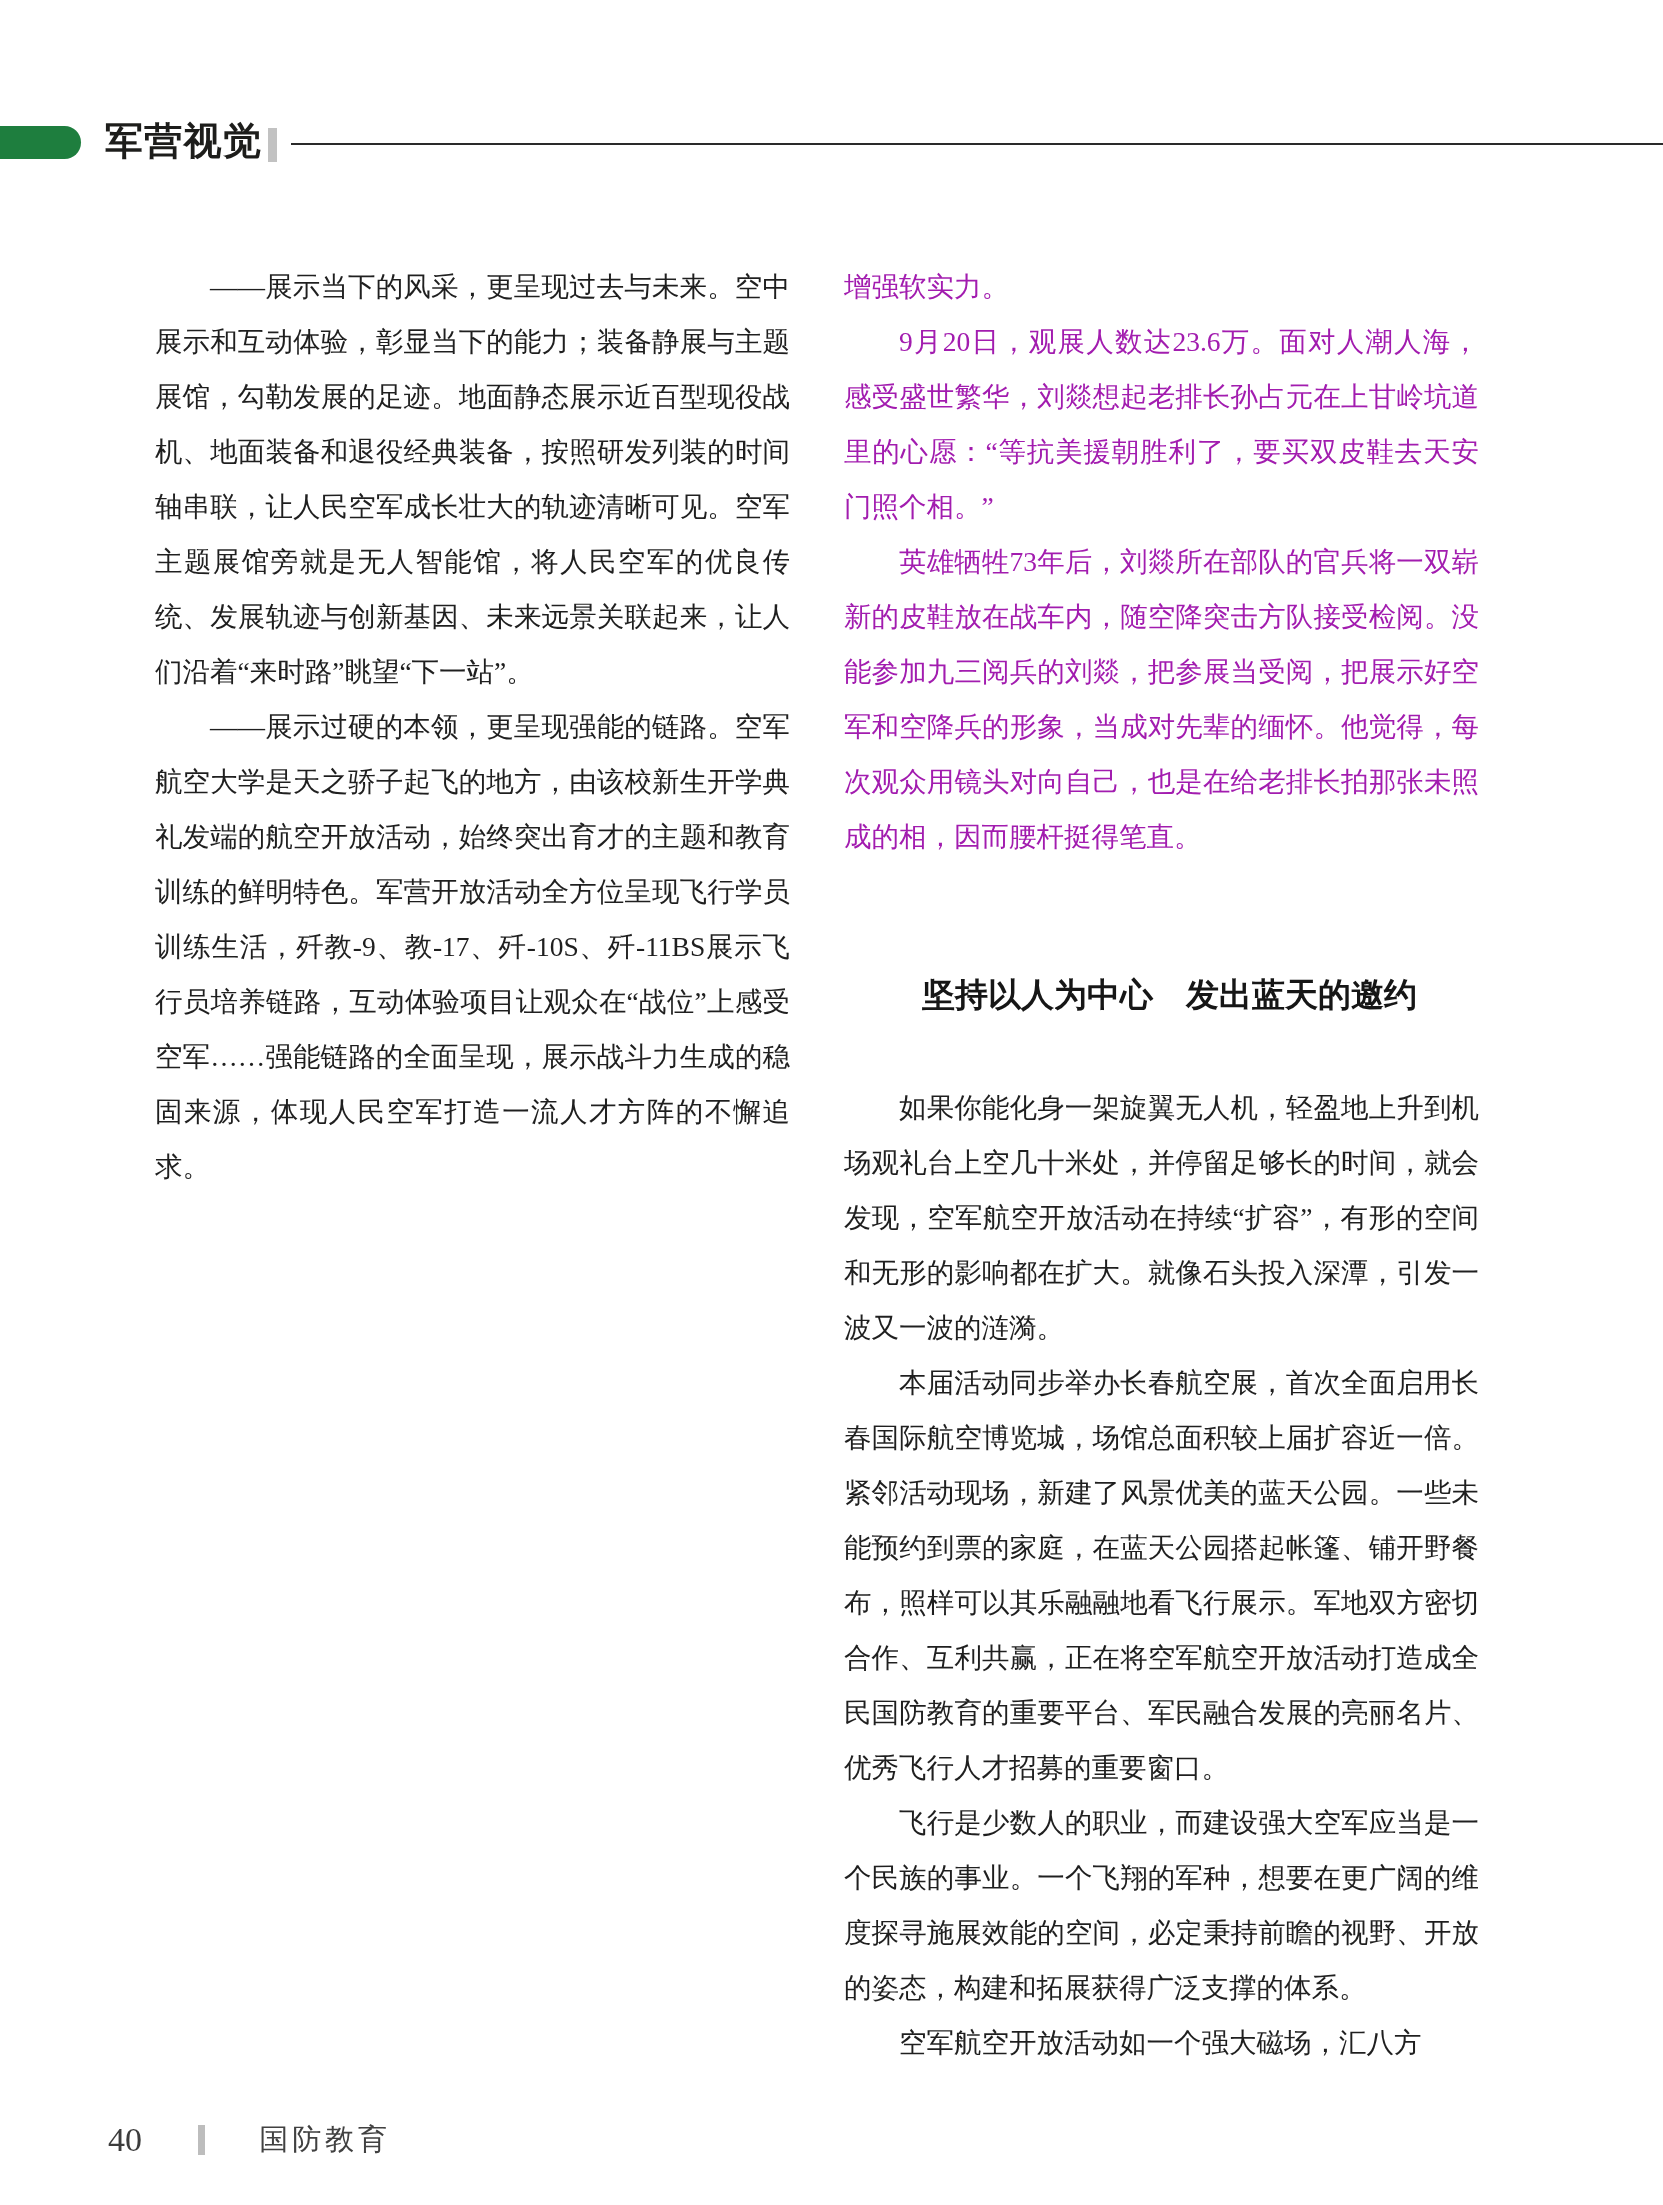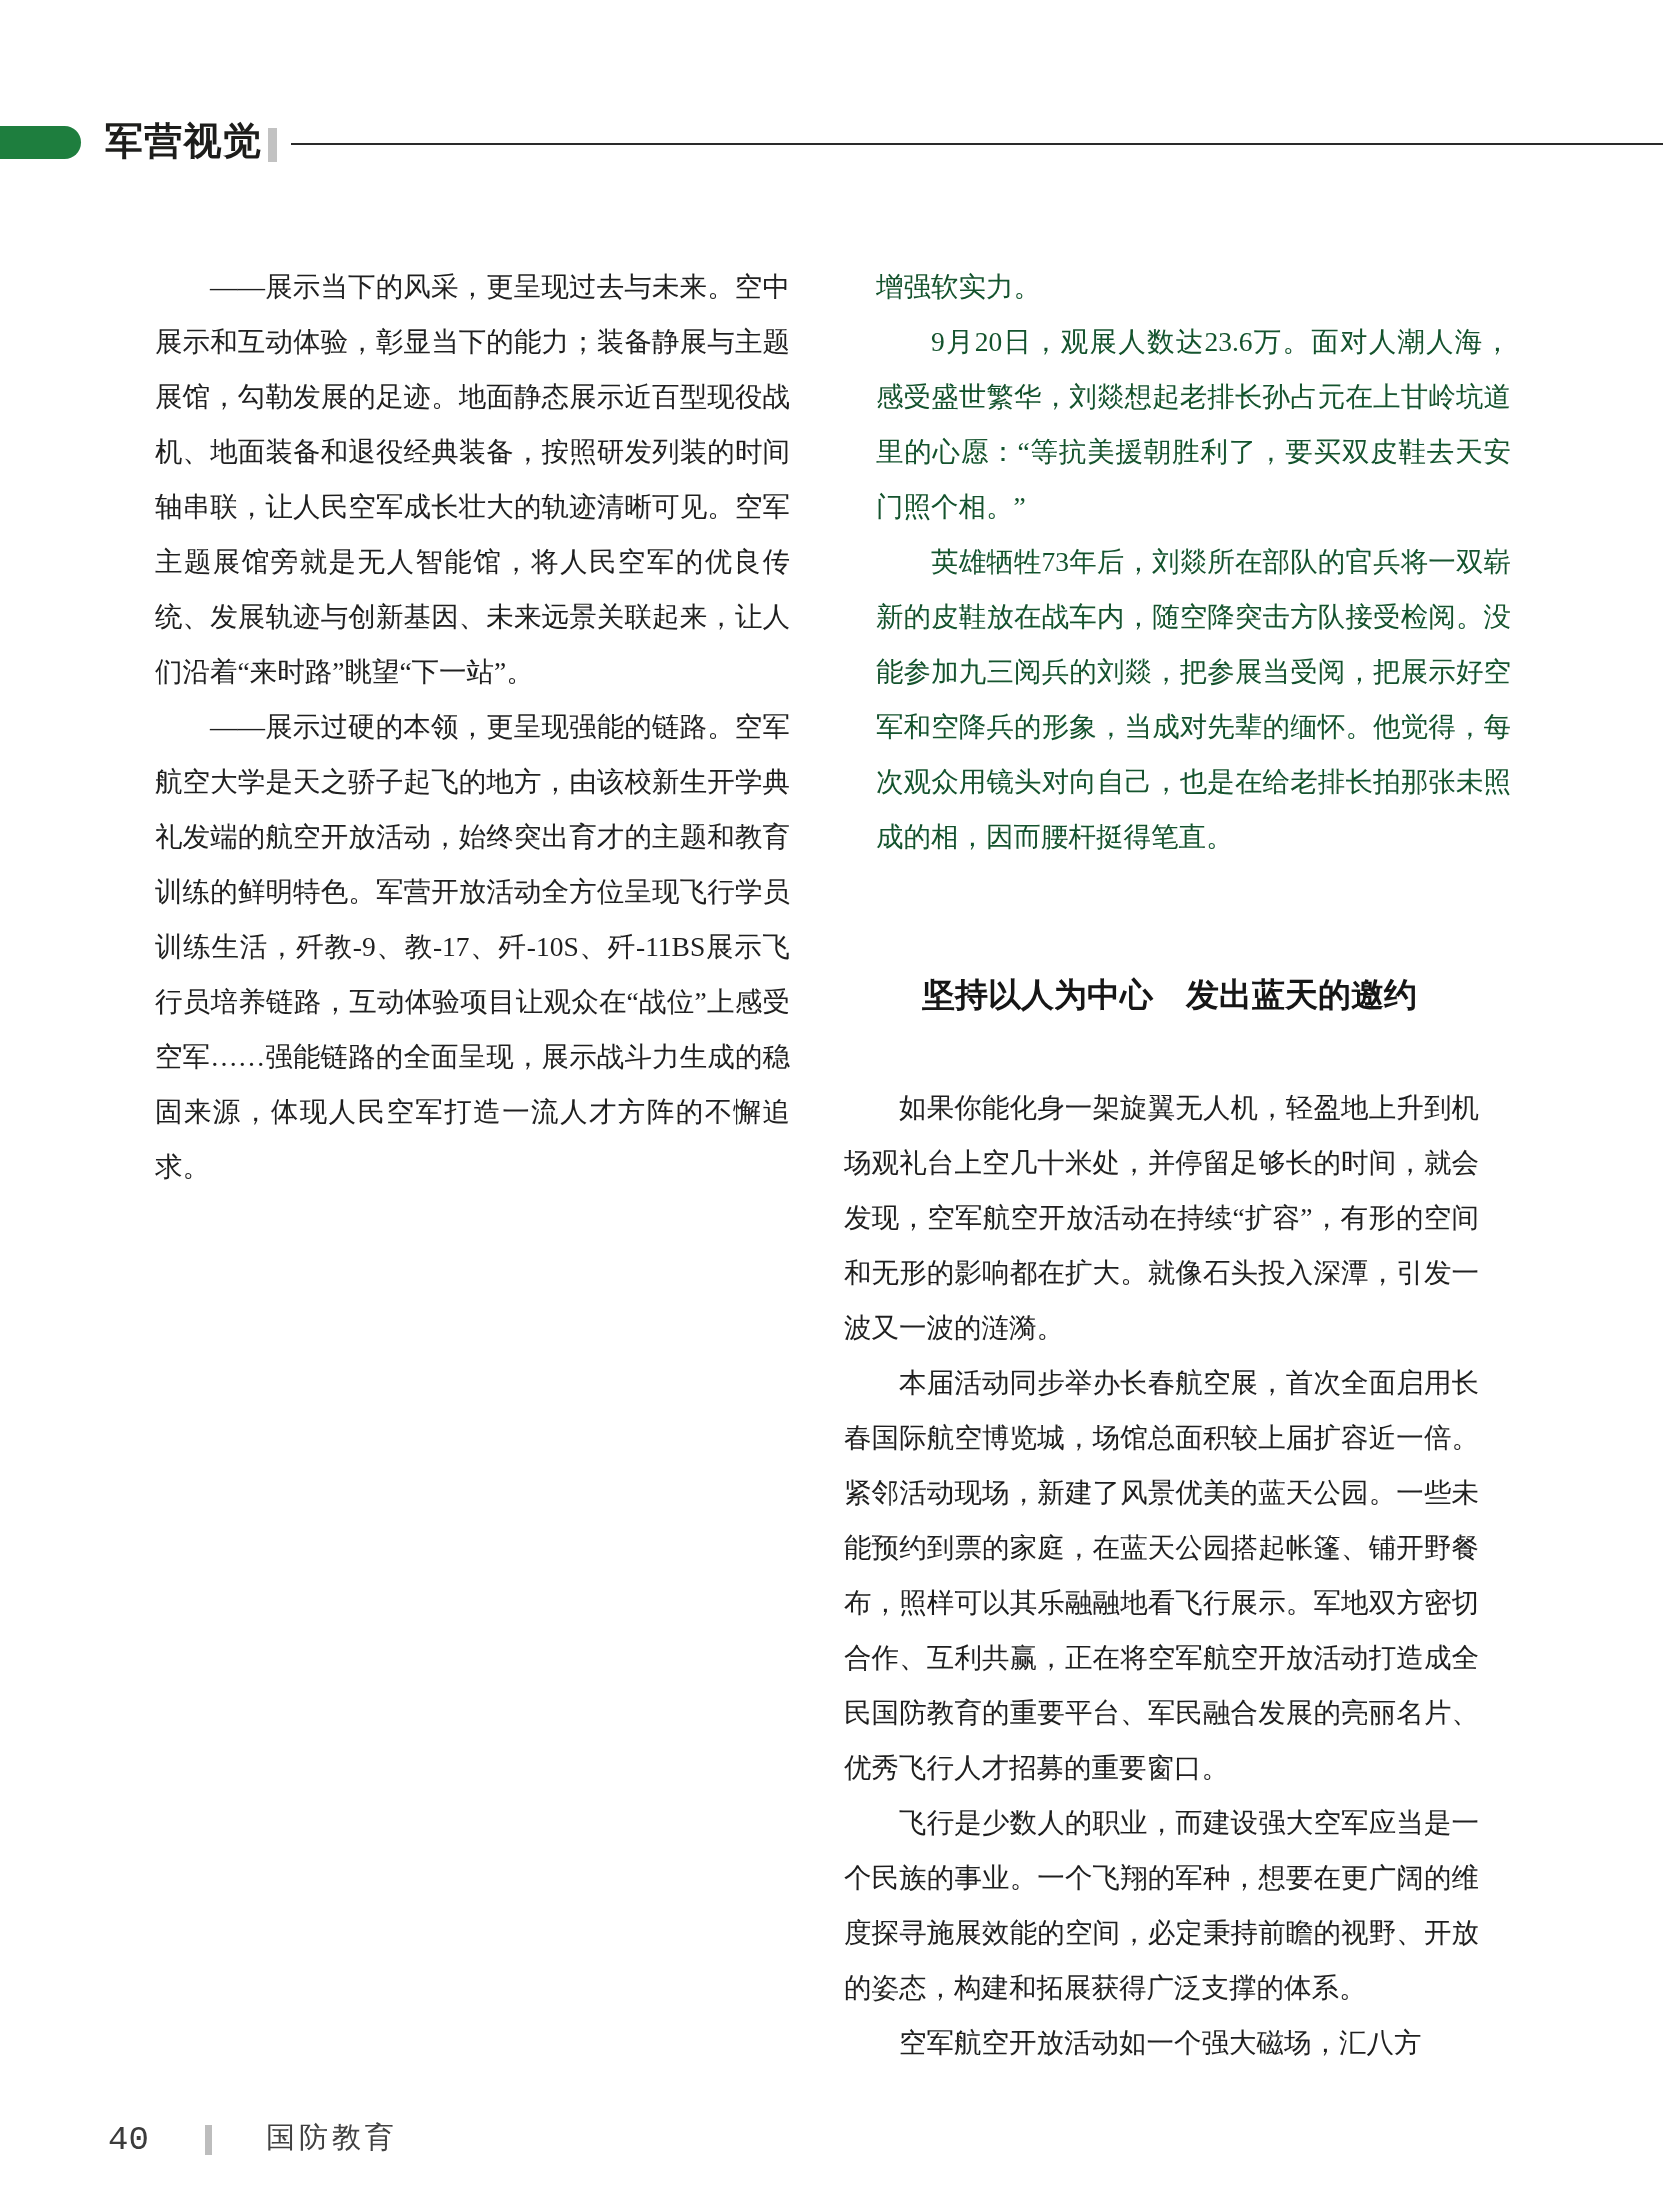--- a/index.html
+++ b/index.html
@@ -51,21 +51,21 @@
     position:absolute;left:852px;top:977px;width:635px;
     text-align:center;
     font-family:"Liberation Sans","DejaVu Sans",sans-serif;
     font-weight:bold;font-size:33px;line-height:1.1;color:#161616;
     white-space:nowrap;
   }
   
   .footer{
     position:absolute;left:108px;top:2121px;height:37px;
     display:flex;align-items:center;
-    font-family:Liberation Mono, monospace;
+    font-family:Liberation Serif, serif;
     color:#414141;
     gap:40px;
   }
   .footer .page-num{font-size:34px;line-height:1;color:#3c3c3c;}
   .footer .foot-bar{width:7.2px;height:30px;background:#bdbdbd;margin:0 14.4px 0 15.7px;}
   .footer .mag-name{font-size:29px;line-height:1;letter-spacing:3.9px;color:#414141;}
 </style>
 </head>
 <body>
 
@@ -74,21 +74,21 @@
   <div class="green-tab" style="background: rgb(30, 126, 62);"></div>
   <div class="header-title">军营视觉</div>
   <div class="header-bar" style="background: rgb(194, 194, 194);"></div>
   <div class="header-rule" style="background: rgb(42, 42, 42);"></div>
 
   <div id="col-left" class="col" style="color: rgb(31, 31, 31);">
       <p>——展示当下的风采，更呈现过去与未来。空中展示和互动体验，彰显当下的能力；装备静展与主题展馆，勾勒发展的足迹。地面静态展示近百型现役战机、地面装备和退役经典装备，按照研发列装的时间轴串联，让人民空军成长壮大的轨迹清晰可见。空军主题展馆旁就是无人智能馆，将人民空军的优良传统、发展轨迹与创新基因、未来远景关联起来，让人们沿着“来时路”眺望“下一站”。</p>
       <p>——展示过硬的本领，更呈现强能的链路。空军航空大学是天之骄子起飞的地方，由该校新生开学典礼发端的航空开放活动，始终突出育才的主题和教育训练的鲜明特色。军营开放活动全方位呈现飞行学员训练生活，歼教-9、教-17、歼-10S、歼-11BS展示飞行员培养链路，互动体验项目让观众在“战位”上感受空军……强能链路的全面呈现，展示战斗力生成的稳固来源，体现人民空军打造一流人才方阵的不懈追求。</p>
     </div>
 
-  <div id="col-right-top" class="col" style="color: #14532d; margin-left: 32px;">
+  <div id="col-right-top" class="col" style="color: #a21caf;">
       <p class="noindent">增强软实力。</p>
       <p>9月20日，观展人数达23.6万。面对人潮人海，感受盛世繁华，刘燚想起老排长孙占元在上甘岭坑道里的心愿：“等抗美援朝胜利了，要买双皮鞋去天安门照个相。”</p>
       <p>英雄牺牲73年后，刘燚所在部队的官兵将一双崭新的皮鞋放在战车内，随空降突击方队接受检阅。没能参加九三阅兵的刘燚，把参展当受阅，把展示好空军和空降兵的形象，当成对先辈的缅怀。他觉得，每次观众用镜头对向自己，也是在给老排长拍那张未照成的相，因而腰杆挺得笔直。</p>
     </div>
 
   <div class="sub-heading">坚持以人为中心　发出蓝天的邀约</div>
 
   <div id="col-right-bottom" class="col" style="color: rgb(31, 31, 31);">
       <p>如果你能化身一架旋翼无人机，轻盈地上升到机场观礼台上空几十米处，并停留足够长的时间，就会发现，空军航空开放活动在持续“扩容”，有形的空间和无形的影响都在扩大。就像石头投入深潭，引发一波又一波的涟漪。</p>
       <p>本届活动同步举办长春航空展，首次全面启用长春国际航空博览城，场馆总面积较上届扩容近一倍。紧邻活动现场，新建了风景优美的蓝天公园。一些未能预约到票的家庭，在蓝天公园搭起帐篷、铺开野餐布，照样可以其乐融融地看飞行展示。军地双方密切合作、互利共赢，正在将空军航空开放活动打造成全民国防教育的重要平台、军民融合发展的亮丽名片、优秀飞行人才招募的重要窗口。</p>

